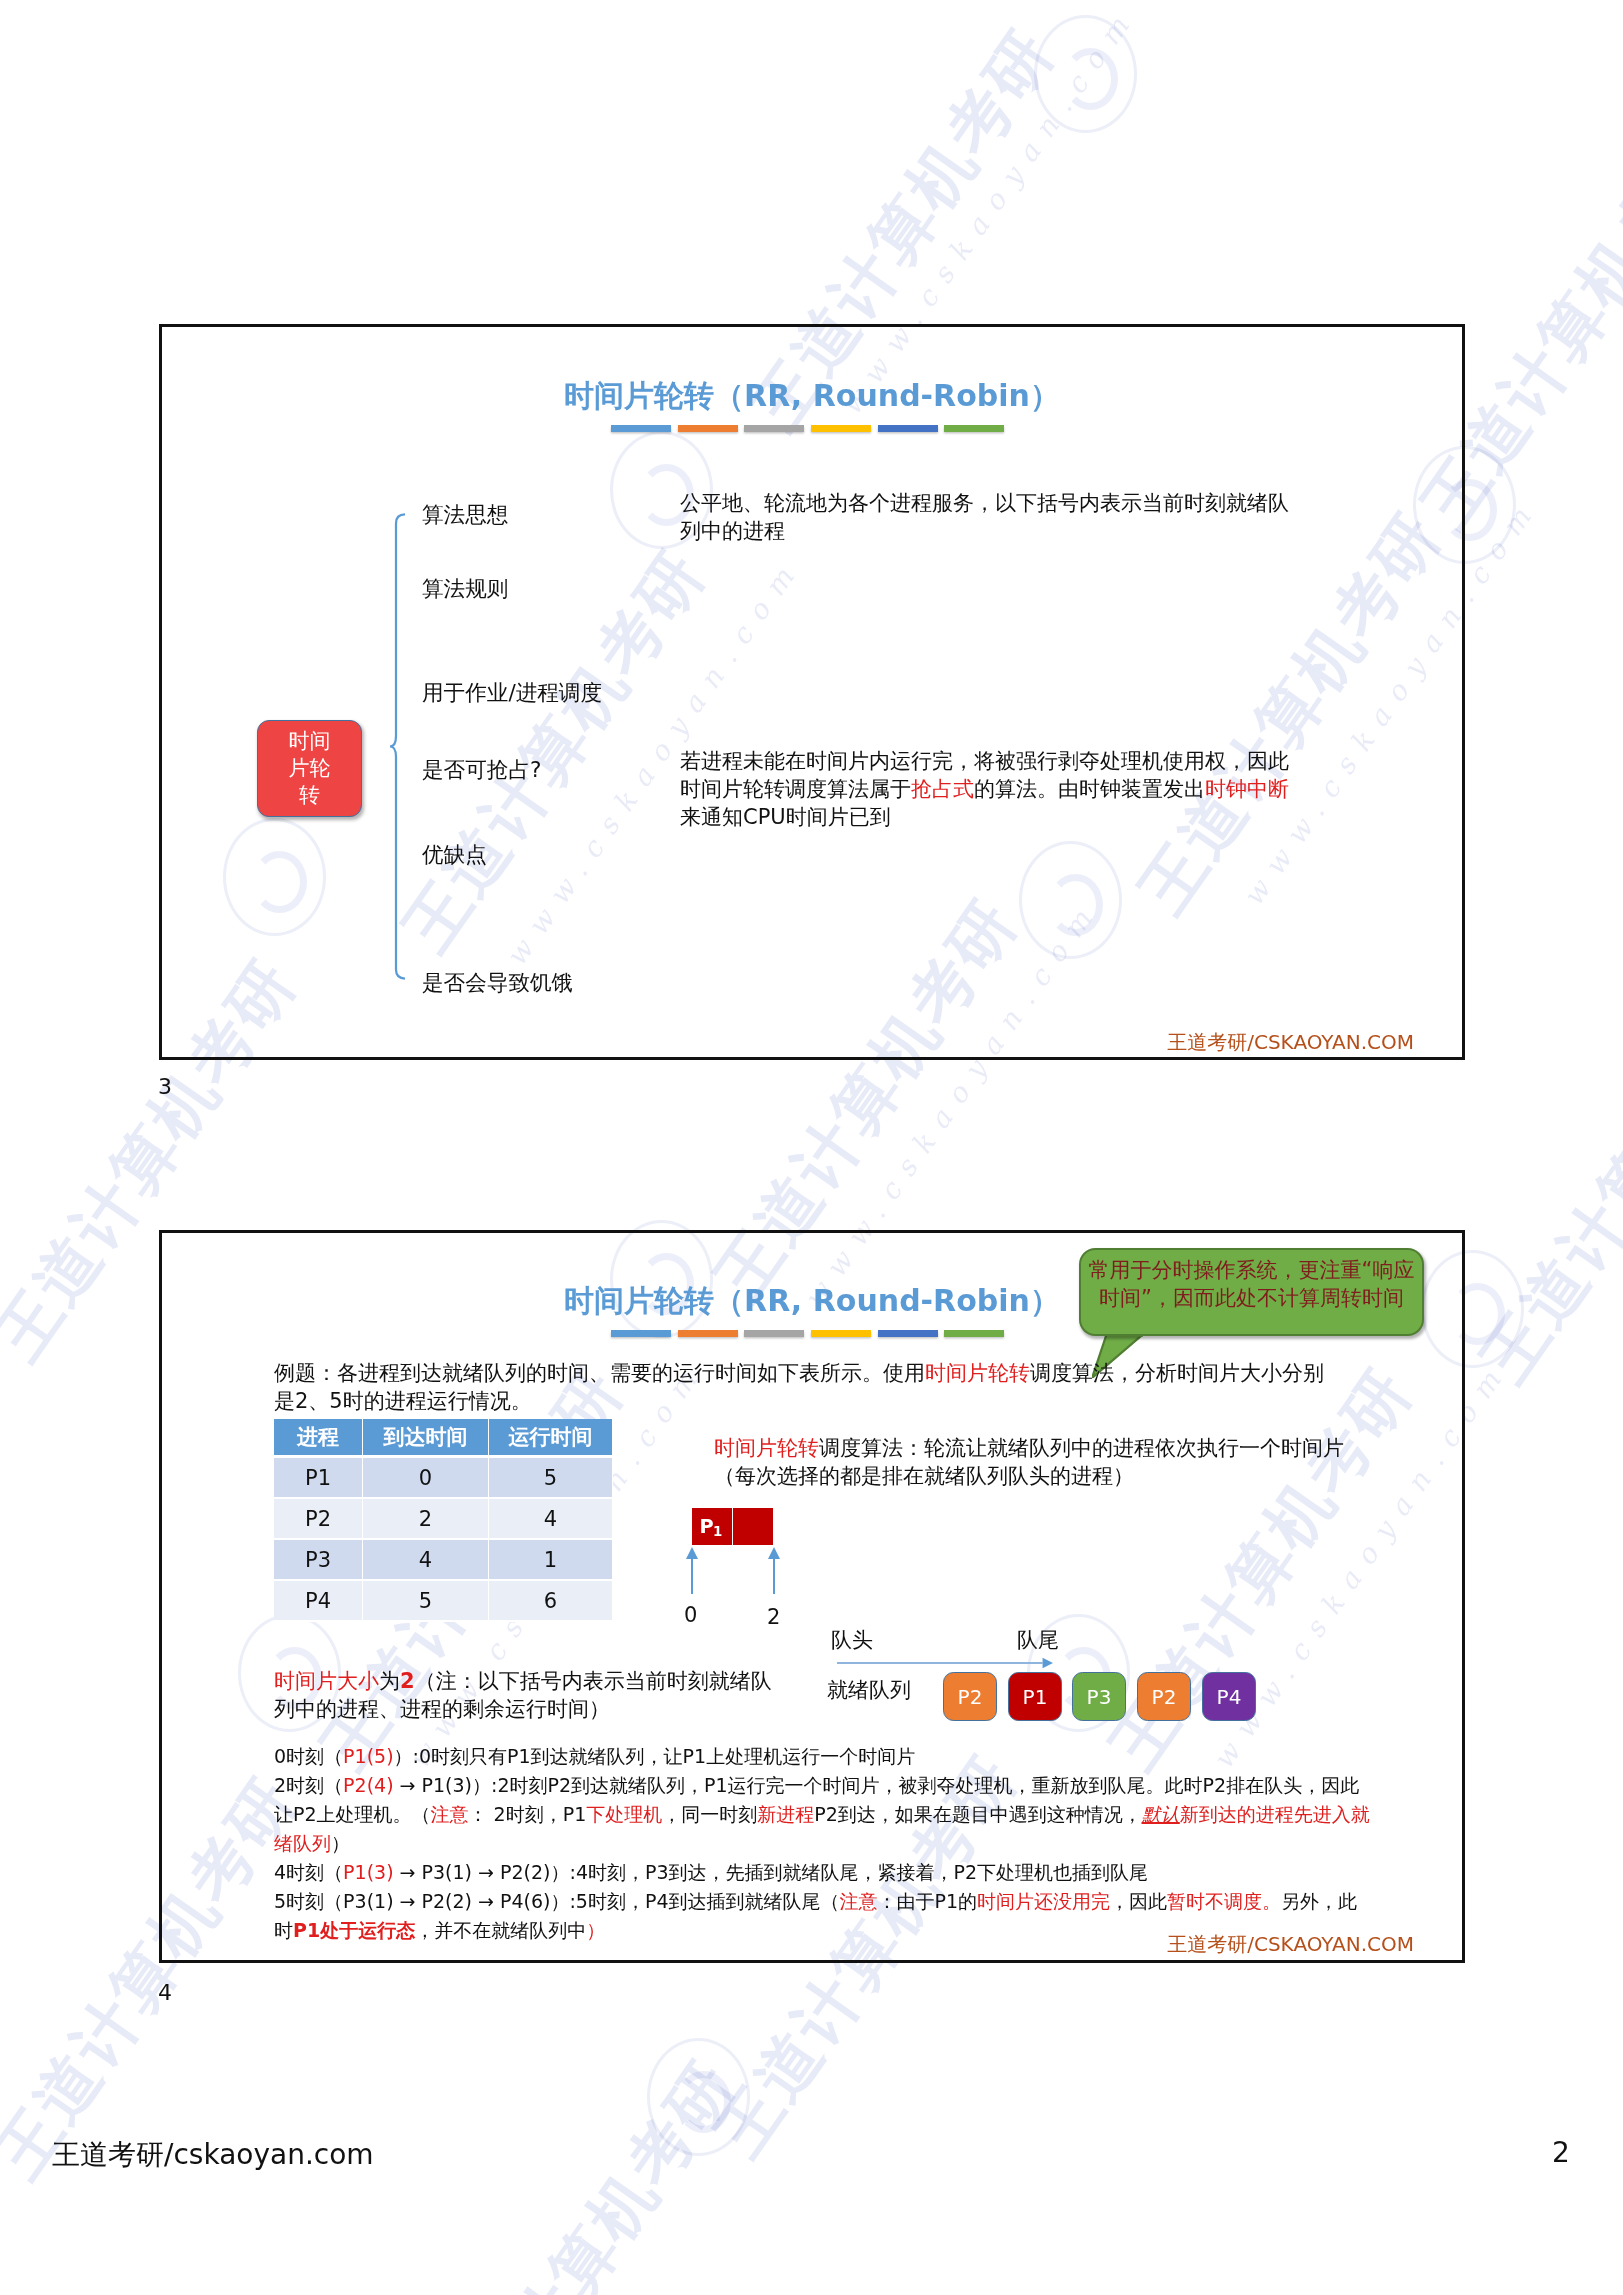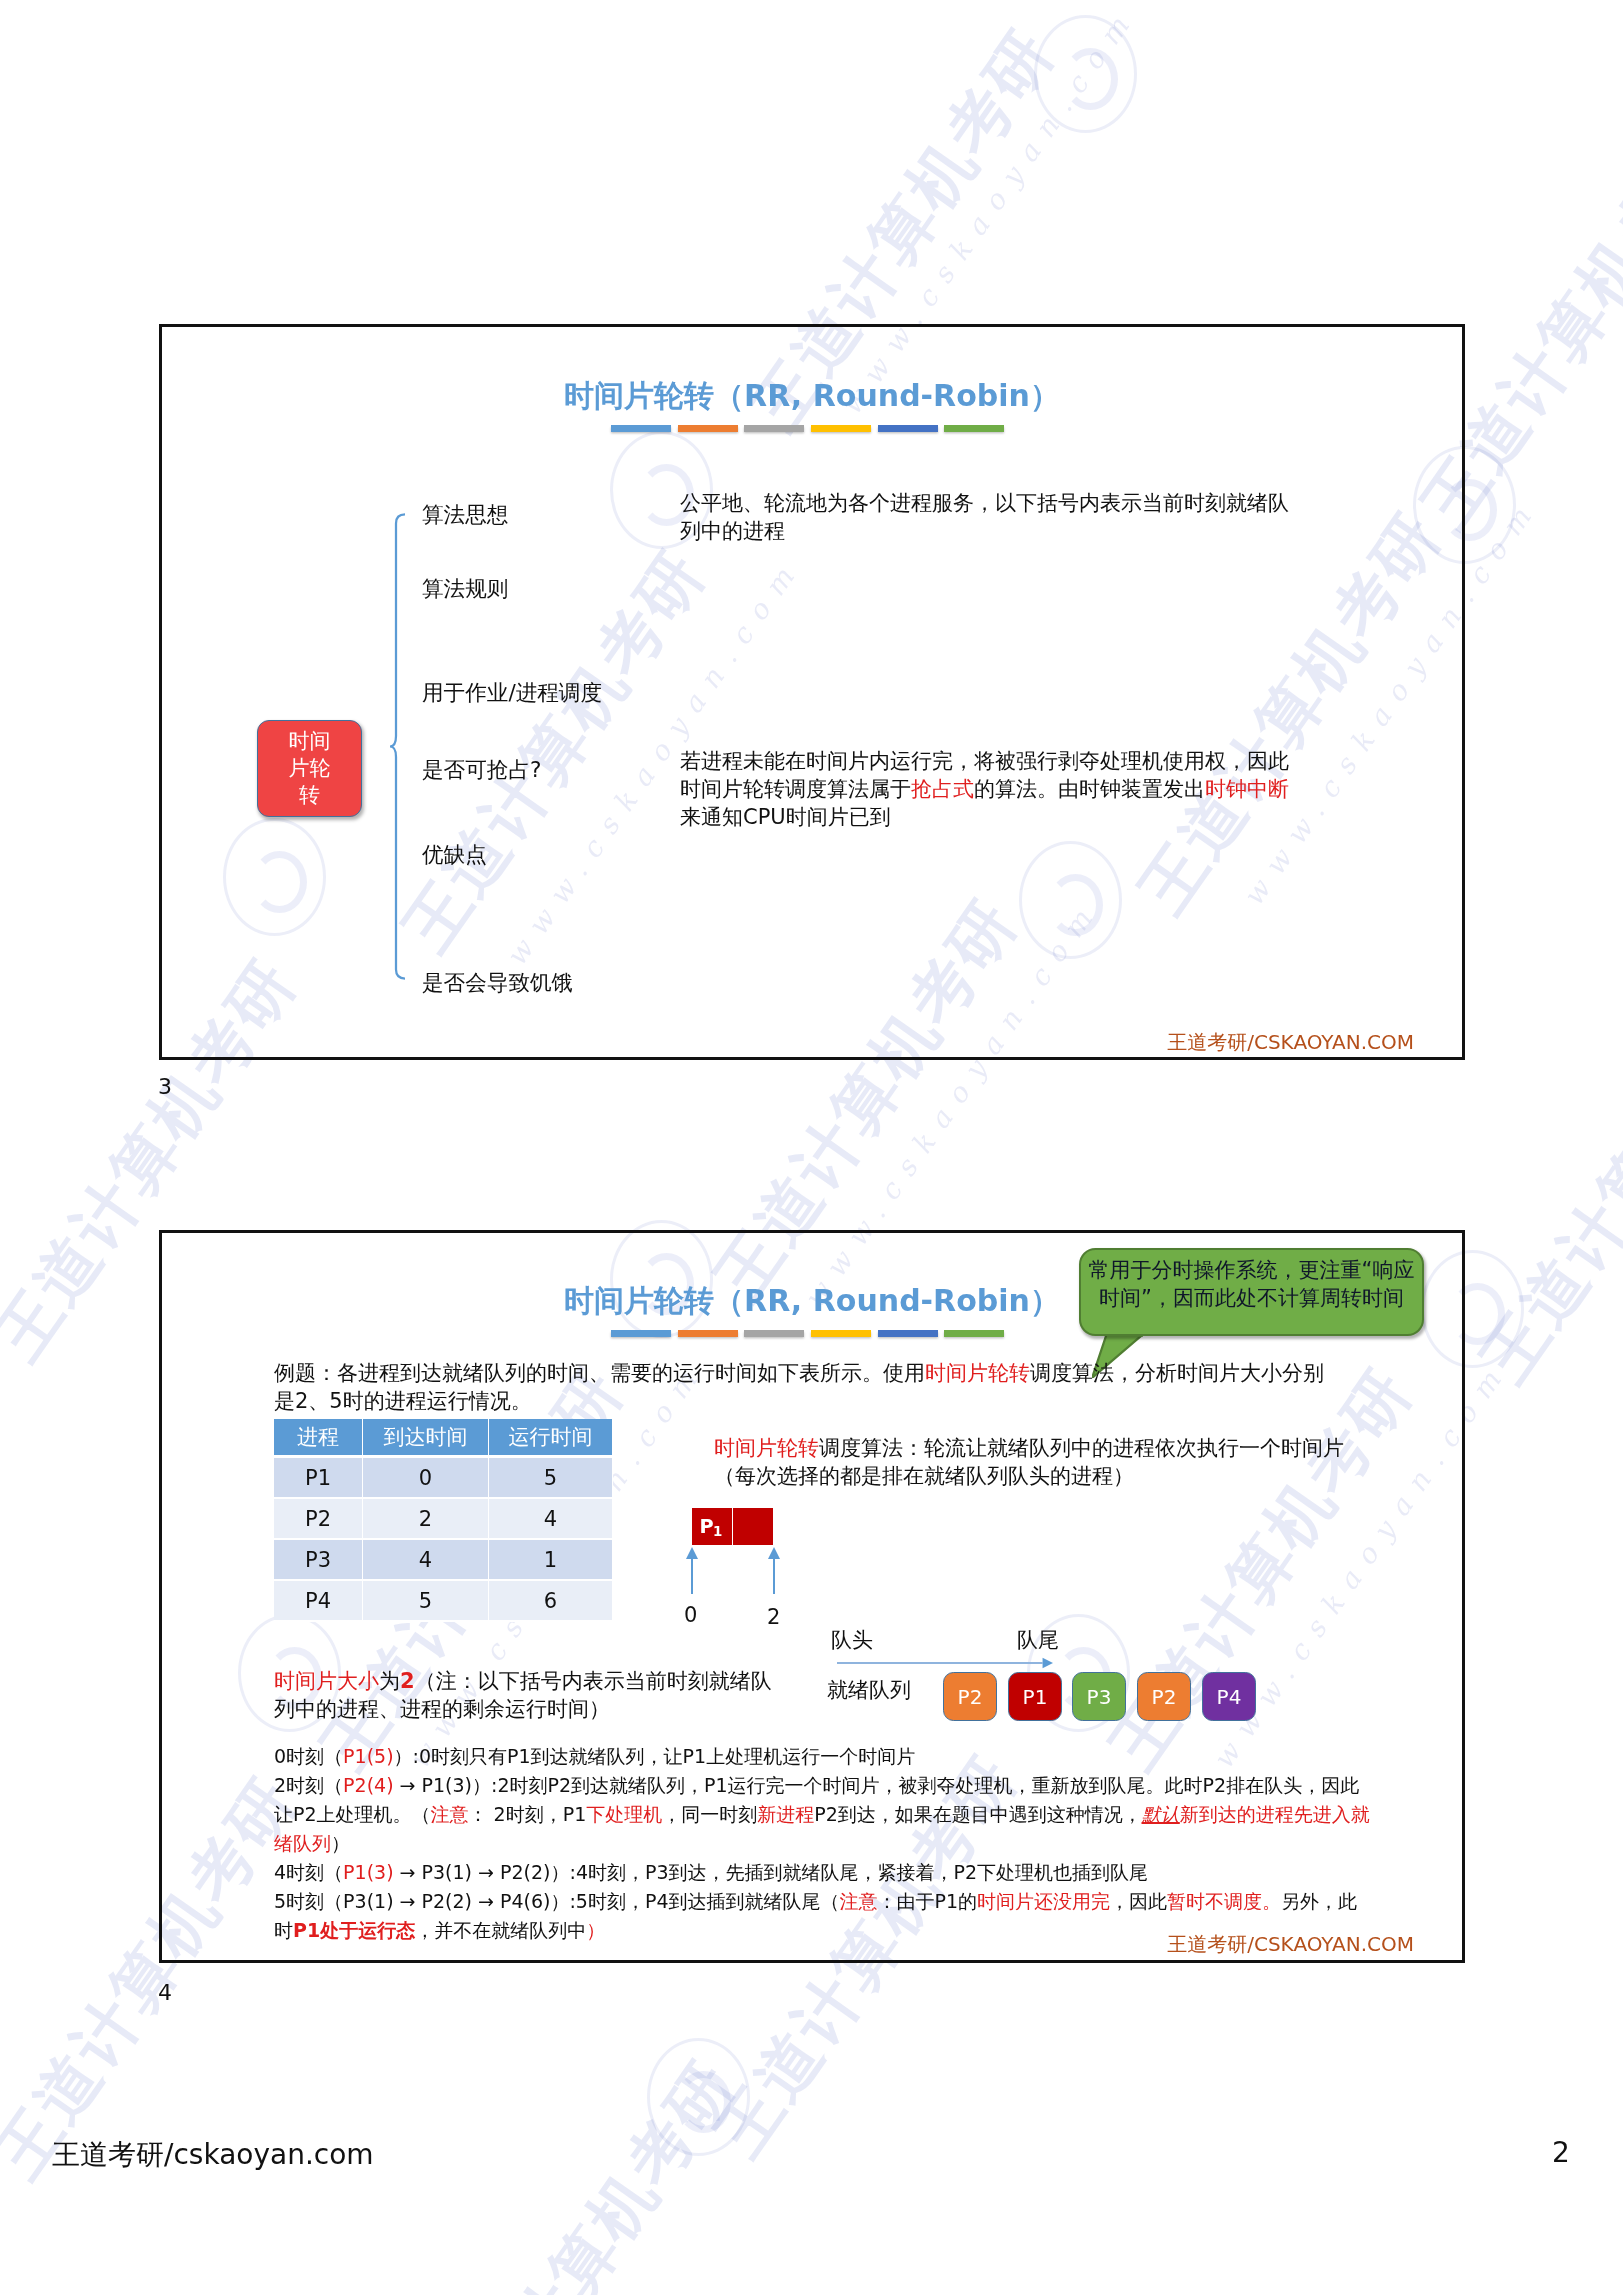--- a/index.html
+++ b/index.html
@@ -52,31 +52,31 @@
     text-align:center; display:flex; align-items:center; justify-content:center;
     box-shadow:1.5px 2.2px 3.7px rgba(0,0,0,0.3);
   }
   .brace { position:absolute; left:228px; top:186px; width:15px; height:467px; }
 
   .page-num { position:absolute; font-size:22px; color:#111; z-index:1; }
 
   
   .callout {
     position:absolute; left:917px; top:15px; width:345px; height:88px; background:#70ad47;
-    border:2.2px solid #507e32; border-radius:16.4px; color:#0f172a; font-size:21px; line-height:28px;
+    border:2.2px solid #507e32; border-radius:16.4px; color:#7f1d1d; font-size:21px; line-height:28px;
     text-align:center; box-sizing:border-box; padding:6px 7.4px; box-shadow:1.5px 2.2px 3px rgba(0,0,0,0.3);
   }
   .callout-tail { position:absolute; left:930px; top:100px; width:60px; height:45px; }
   .para { position:absolute; font-size:21px; line-height:28px; color:#111; }
 
   table.proc {
     position:absolute; left:112px; top:186px; border-collapse:collapse; font-size:21px;
   }
   table.proc th {
-    background:#5b9bd5; color:#fff; font-weight:normal; height:36px; padding:0;
+    background:#5b9bd5; color:#fff; font-weight:bold; height:36px; padding:0;
     border-right:1.5px solid #fff; border-bottom:3px solid #fff;
   }
   table.proc td { height:37px; text-align:center; border-right:1.5px solid #fff; border-bottom:2.2px solid #fff; }
   table.proc tr.odd td { background:#cfdaee; }
   table.proc tr.even td { background:#e9eef7; }
 
   .gantt-cell { position:absolute; background:#c00000; color:#fff; font-weight:bold; font-size:19.3px; }
   .tick-arrow { position:absolute; width:1.5px; background:#5b9bd5; }
   .tick-arrow::before {
     content:""; position:absolute; left:-5.2px; top:-10.4px; border-left:6px solid transparent;

